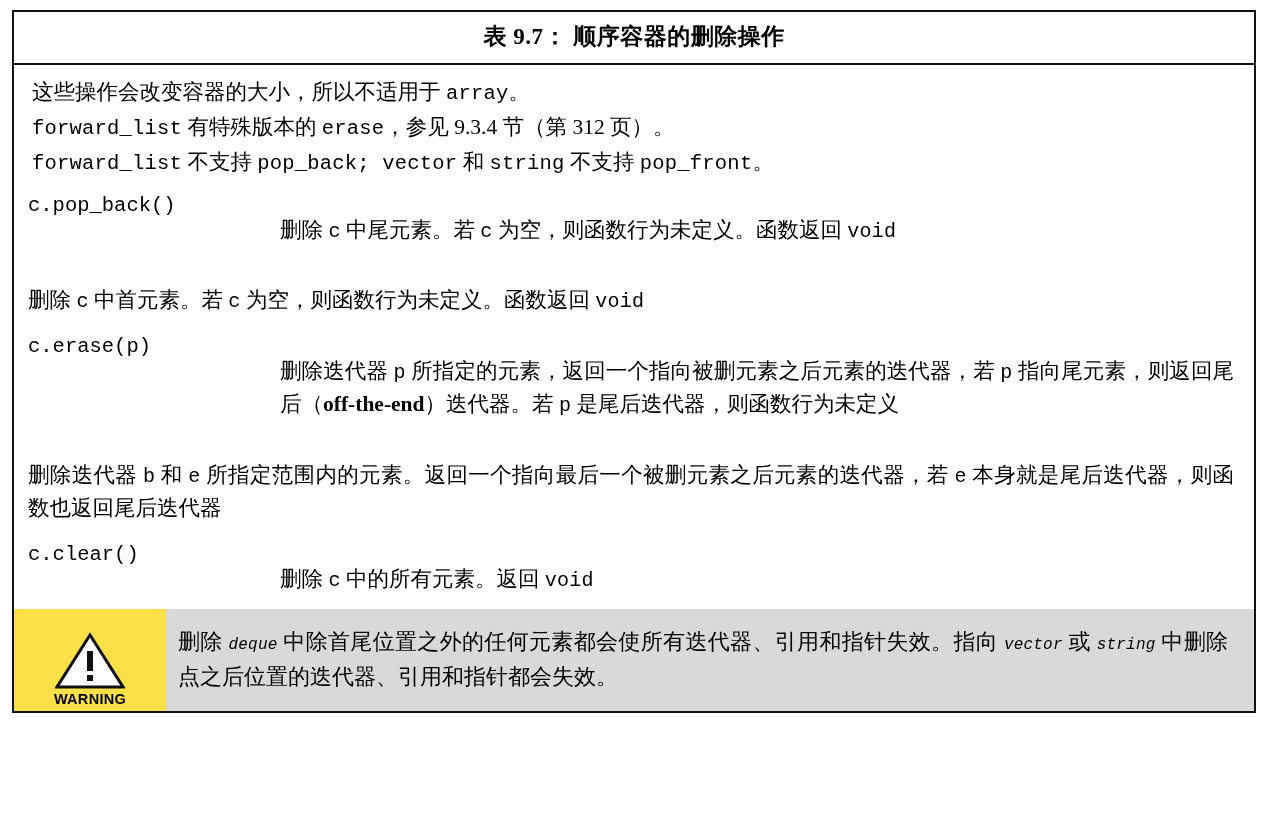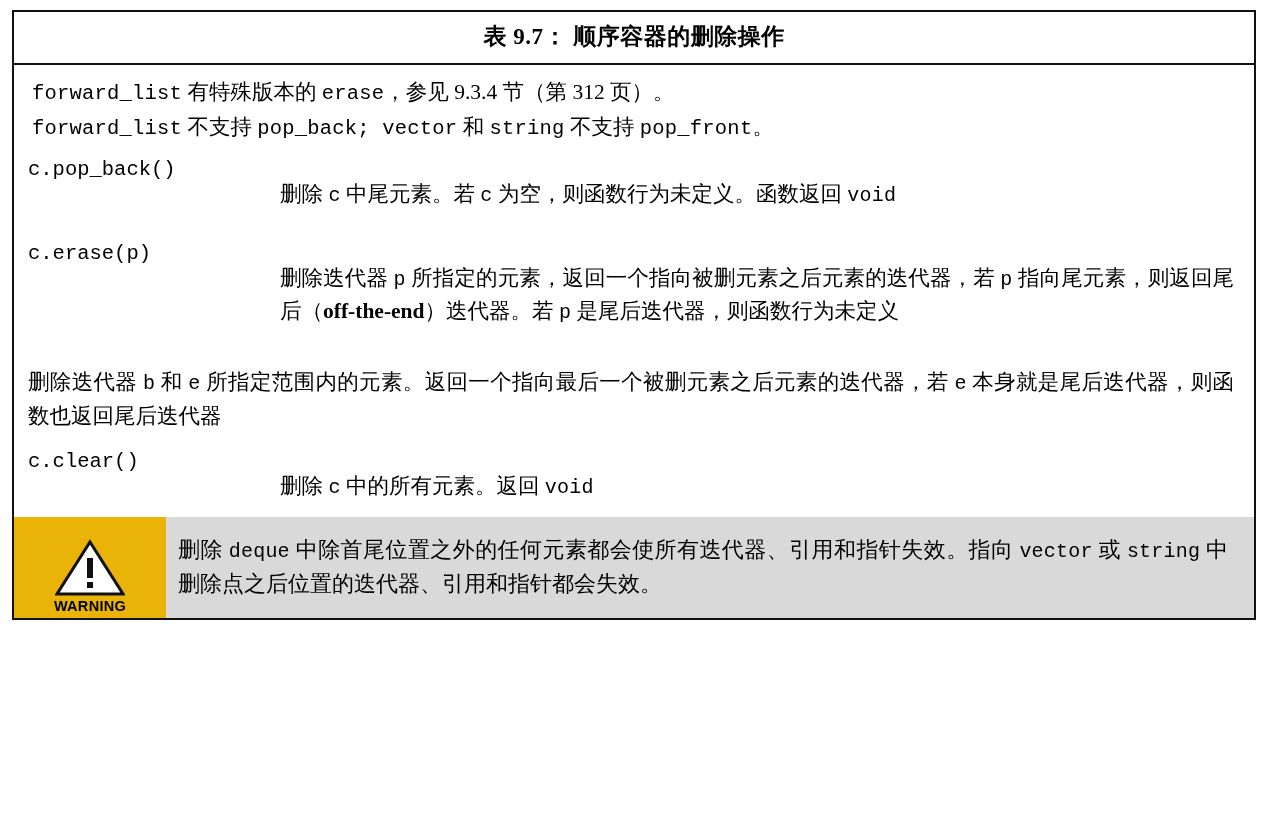--- a/index.html
+++ b/index.html
@@ -86,21 +86,21 @@
   .warning-strip {
     display: flex;
     align-items: stretch;
     background: #d9d9d9;
     margin: 2px 0 0 0;
     position: relative;
   }
   .warning-icon-cell {
     width: 152px;
     flex: 0 0 152px;
-    background: #eab308;
+    background: #fde047;
     display: flex;
     flex-direction: column;
     align-items: center;
     justify-content: flex-end;
     padding-bottom: 4px;
   }
   .warn-svg-wrap {
     line-height: 0;
   }
   .warn-label {
@@ -112,44 +112,47 @@
   }
   .warning-text {
     flex: 1 1 auto;
     font-size: 22px;
     line-height: 1.58;
     padding: 16px 26px 16px 12px;
     text-align: justify;
     font-family: "Liberation Serif", serif;
   }
   .warning-text .mono {
-    font-size: 20px;
+    font-size: 16px;
+    font-style: italic;
   }
 </style>
 </head>
 <body>
 
 <div class="page">
   <div class="table-box">
 
     <div class="table-caption">表 9.7： 顺序容器的删除操作</div>
 
     <div class="table-body">
 
       <div>
+        <div class="note-line" id="note-0"><span class="cjk">这些操作会改变容器的大小，所以不适用于 </span><span class="mono">array</span><span class="cjk">。</span></div>
         <div class="note-line" id="note-1"><span class="mono">forward_list</span><span class="cjk"> 有特殊版本的 </span><span class="mono">erase</span><span class="cjk">，参见 9.3.4 节（第 312 页）。</span></div>
         <div class="note-line" id="note-2"><span class="mono">forward_list</span><span class="cjk"> 不支持 </span><span class="mono">pop_back</span><span class="mono">; </span><span class="mono">vector</span><span class="cjk"> 和 </span><span class="mono">string</span><span class="cjk"> 不支持 </span><span class="mono">pop_front</span><span class="cjk">。</span></div>
       </div>
 
       <div class="rows" id="rows-container">
           <div class="row">
             <div class="op">c.pop_back()</div>
             <div class="desc"><span class="cjk">删除 </span><span class="mono">c</span><span class="cjk"> 中尾元素。若 </span><span class="mono">c</span><span class="cjk"> 为空，则函数行为未定义。函数返回 </span><span class="mono">void</span></div>
           </div>
           <div class="row">
+            <div class="desc"><span class="cjk">删除 </span><span class="mono">c</span><span class="cjk"> 中首元素。若 </span><span class="mono">c</span><span class="cjk"> 为空，则函数行为未定义。函数返回 </span><span class="mono">void</span></div>
           </div>
           <div class="row">
             <div class="op">c.erase(p)</div>
             <div class="desc"><span class="cjk">删除迭代器 </span><span class="mono">p</span><span class="cjk"> 所指定的元素，返回一个指向被删元素之后元素的迭代器，若 </span><span class="mono">p</span><span class="cjk"> 指向尾元素，则返回尾后（</span><span class="cjk bold-inline">off-the-end</span><span class="cjk">）迭代器。若 </span><span class="mono">p</span><span class="cjk"> 是尾后迭代器，则函数行为未定义</span></div>
           </div>
           <div class="row">
             <div class="desc"><span class="cjk">删除迭代器 </span><span class="mono">b</span><span class="cjk"> 和 </span><span class="mono">e</span><span class="cjk"> 所指定范围内的元素。返回一个指向最后一个被删元素之后元素的迭代器，若 </span><span class="mono">e</span><span class="cjk"> 本身就是尾后迭代器，则函数也返回尾后迭代器</span></div>
           </div>
           <div class="row">
             <div class="op">c.clear()</div>

